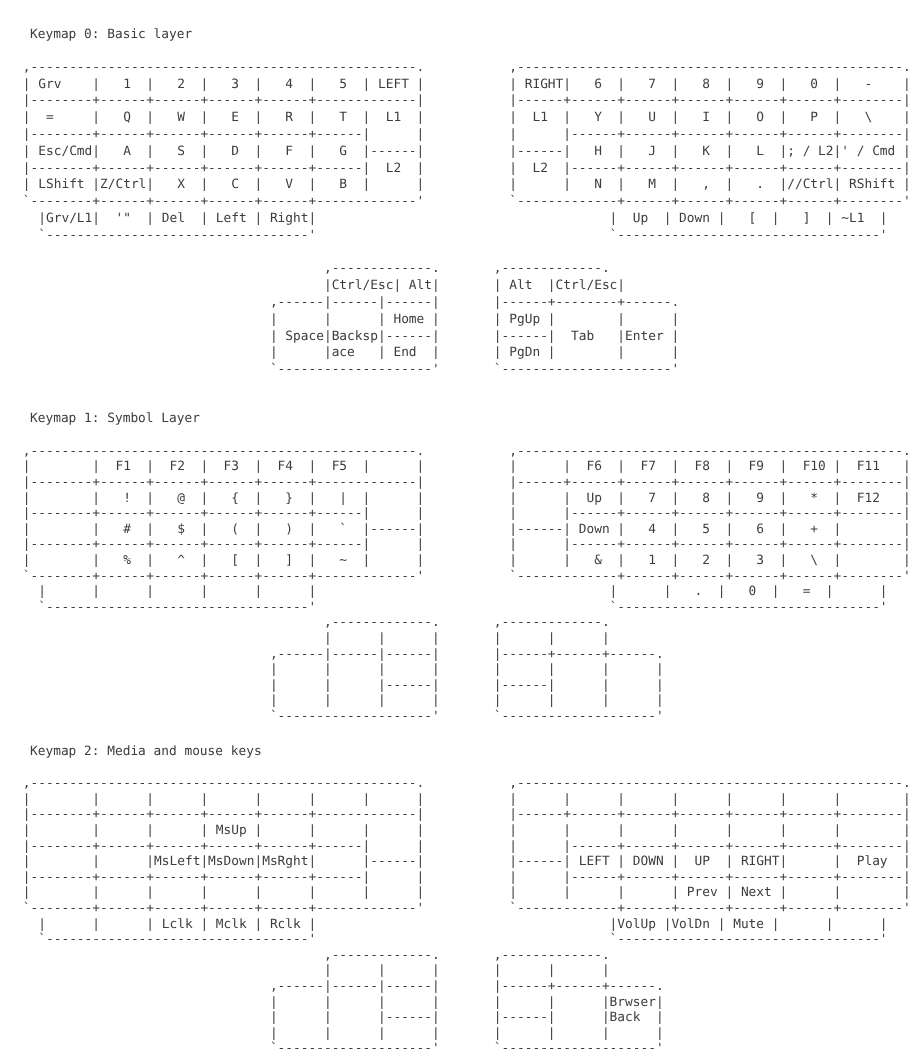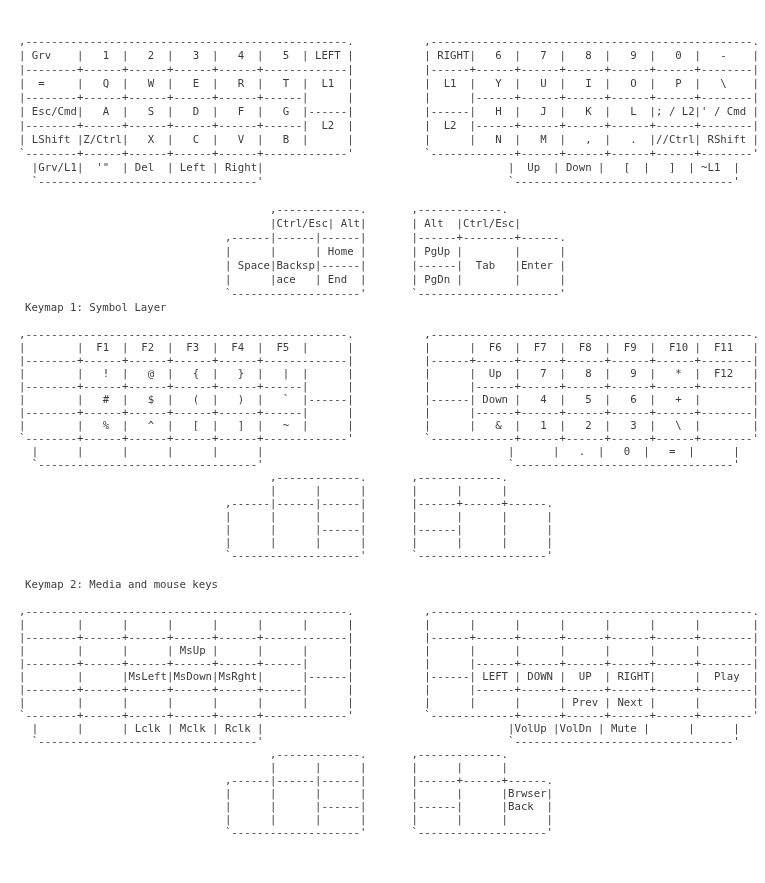--- a/index.html
+++ b/index.html
@@ -30,29 +30,30 @@
   pre.art {
     margin: 13px 0 0 0;
     padding: 0;
     font-family: inherit;
     font-size: inherit;
     white-space: pre;
   }
   section.s0 pre.art { line-height: 14px; }
   section.s1 pre.art { line-height: 13px; }
   section.s2 pre.art { line-height: 13px; }
-  section.s1 { }
+  section.s1 { margin-top: 27px; }
   section.s2 { margin-top: 16px; }
 </style>
 </head>
 <body>
 
 <div id="doc">
 
   <section class="s0">
+    <div class="kmtitle">Keymap 0: Basic layer</div>
     <pre class="art">,--------------------------------------------------.           ,--------------------------------------------------.
 | Grv    |   1  |   2  |   3  |   4  |   5  | LEFT |           | RIGHT|   6  |   7  |   8  |   9  |   0  |   -    |
 |--------+------+------+------+------+-------------|           |------+------+------+------+------+------+--------|
 |  =     |   Q  |   W  |   E  |   R  |   T  |  L1  |           |  L1  |   Y  |   U  |   I  |   O  |   P  |   \    |
 |--------+------+------+------+------+------|      |           |      |------+------+------+------+------+--------|
 | Esc/Cmd|   A  |   S  |   D  |   F  |   G  |------|           |------|   H  |   J  |   K  |   L  |; / L2|' / Cmd |
 |--------+------+------+------+------+------|  L2  |           |  L2  |------+------+------+------+------+--------|
 | LShift |Z/Ctrl|   X  |   C  |   V  |   B  |      |           |      |   N  |   M  |   ,  |   .  |//Ctrl| RShift |
 `--------+------+------+------+------+-------------'           `-------------+------+------+------+------+--------'
   |Grv/L1|  '"  | Del  | Left | Right|                                      |  Up  | Down |   [  |   ]  | ~L1  |

